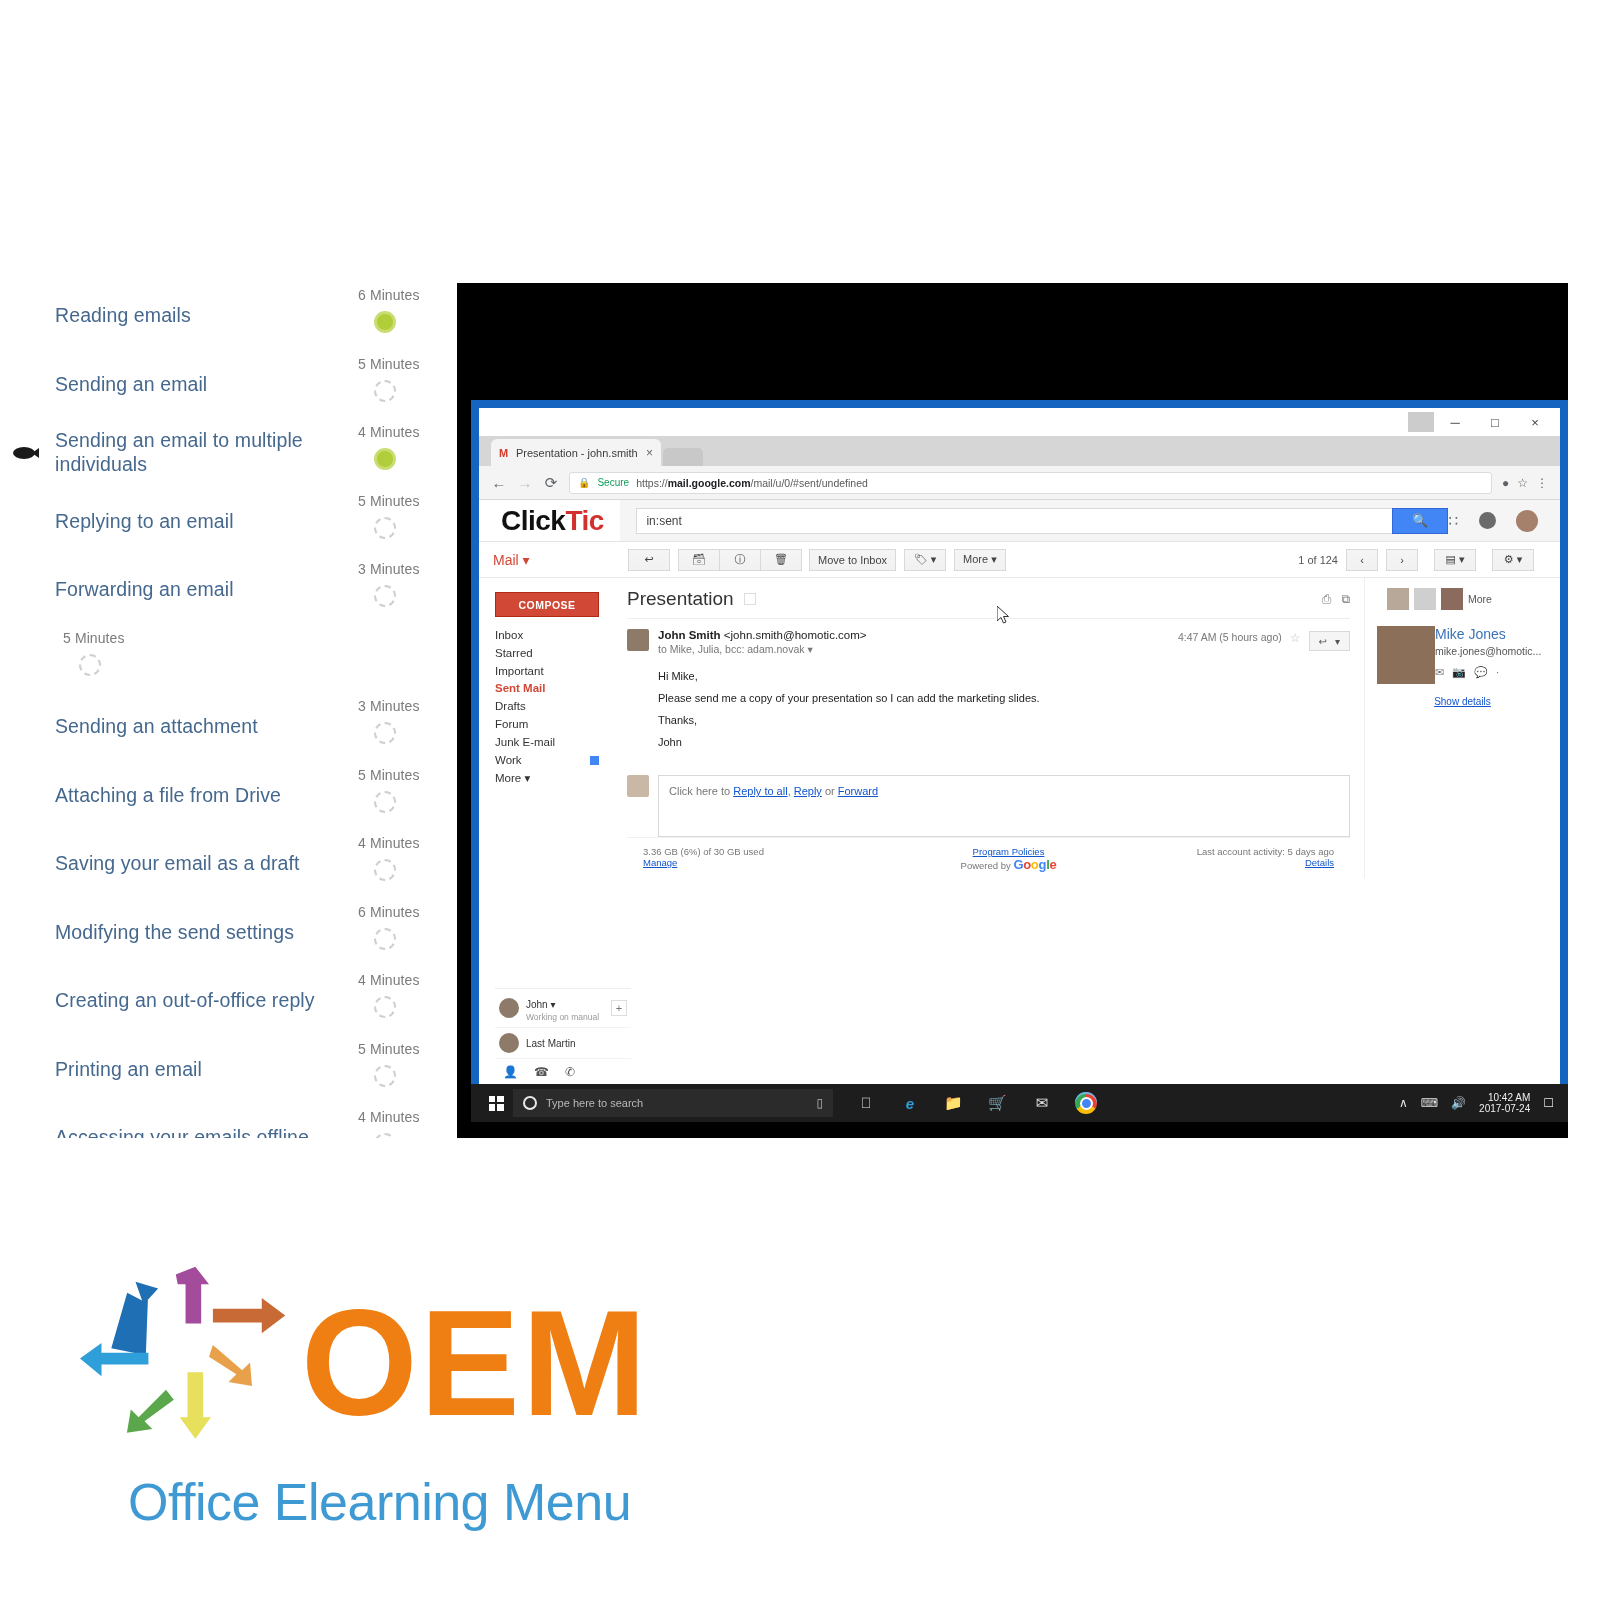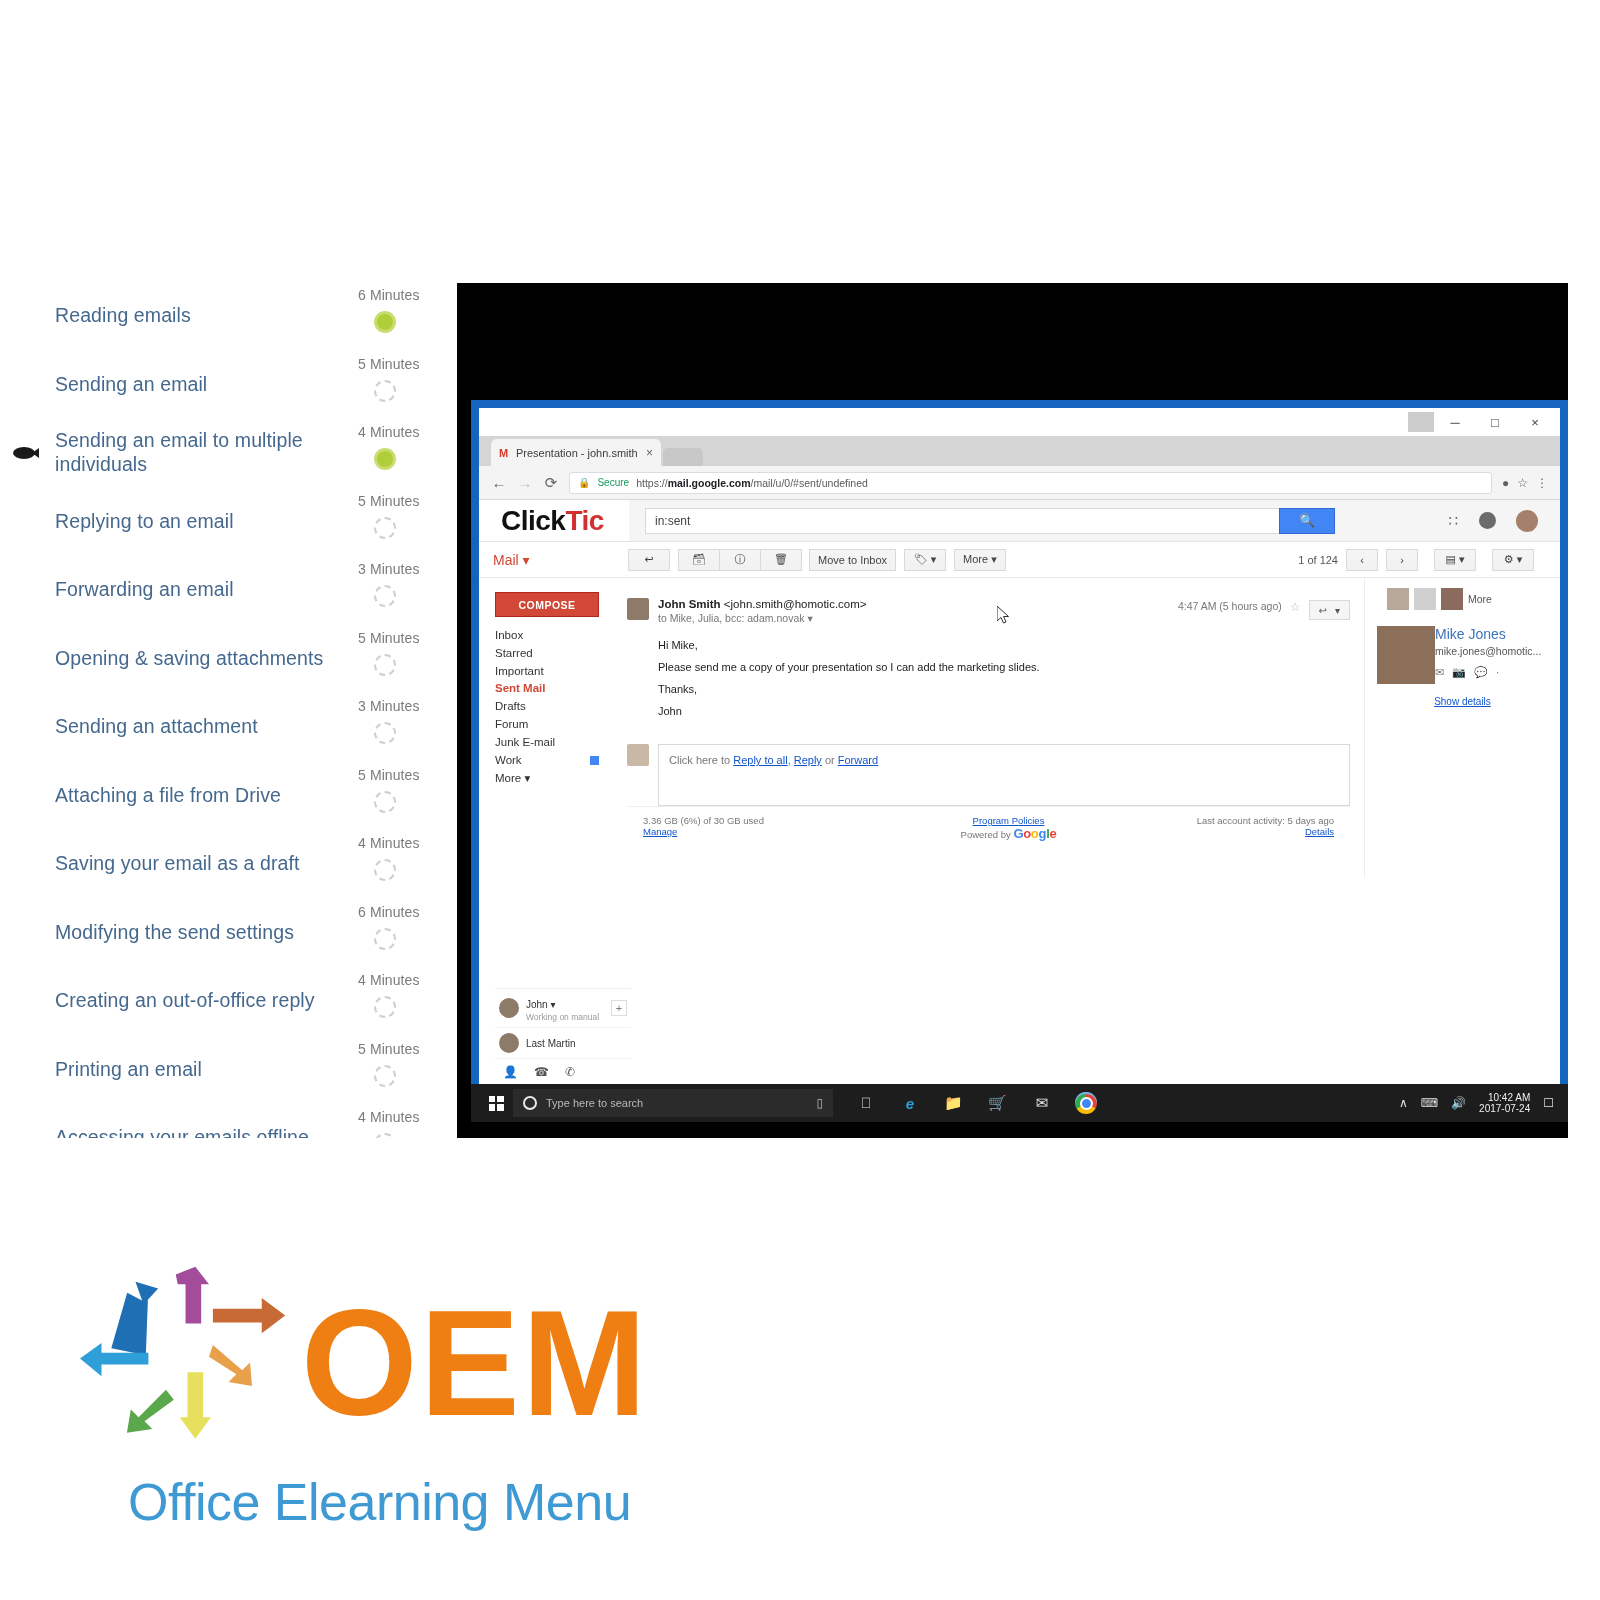--- a/index.html
+++ b/index.html
@@ -184,21 +184,21 @@
     display: flex; align-items: center;
   }
   .brand .red { color: #d32f2f; }
   .search-wrap {
     flex: 1;
     display: flex;
     padding-left: 16px;
     align-items: center;
   }
   .search-field {
-    width: 634px; height: 26px;
+    width: 756px; height: 26px;
     background: #fff;
     border: 1px solid #d9d9d9;
     border-right: none;
     padding: 0 9px;
     font-size: 12px;
     color: #444;
     display: flex; align-items: center;
   }
   .search-btn {
     width: 56px; height: 26px;
@@ -462,21 +462,20 @@
 
     <div class="lesson-row">
       <div class="lesson-title">Forwarding an email</div>
       <div class="lesson-meta">
         <div class="lesson-dur">3 Minutes</div>
         <div class="lesson-status todo"></div>
       </div>
     </div>
 
     <div class="lesson-row">
-      <div class="lesson-title">Opening &amp; saving attachments</div>
       <div class="lesson-meta">
         <div class="lesson-dur">5 Minutes</div>
         <div class="lesson-status todo"></div>
       </div>
     </div>
 
     <div class="lesson-row">
       <div class="lesson-title">Sending an attachment</div>
       <div class="lesson-meta">
         <div class="lesson-dur">3 Minutes</div>
@@ -637,20 +636,28 @@
                   <span>Work</span>
                   <span class="blue-sq"></span>
                 </div>
               <div class="lbl">
                   <span>More ▾</span>
                 </div>
             </div>
           </div>
 
           <div class="gm-main">
+            <div class="subject-row">
+              <span class="subject">Presentation</span>
+              <span style="width:12px;height:12px;border:1px solid #ddd;display:inline-block;"></span>
+              <span class="print-ico">
+                <span>⎙</span>
+                <span>⧉</span>
+              </span>
+            </div>
 
             <div class="msg">
               <div class="msg-ava"></div>
               <div class="msg-col">
                 <div class="msg-from">
                   <b>John Smith</b>
                   <span>&lt;john.smith@homotic.com&gt;</span>
                 </div>
                 <div class="msg-to">to Mike, Julia, bcc: adam.novak ▾</div>
                 <div class="msg-text">

